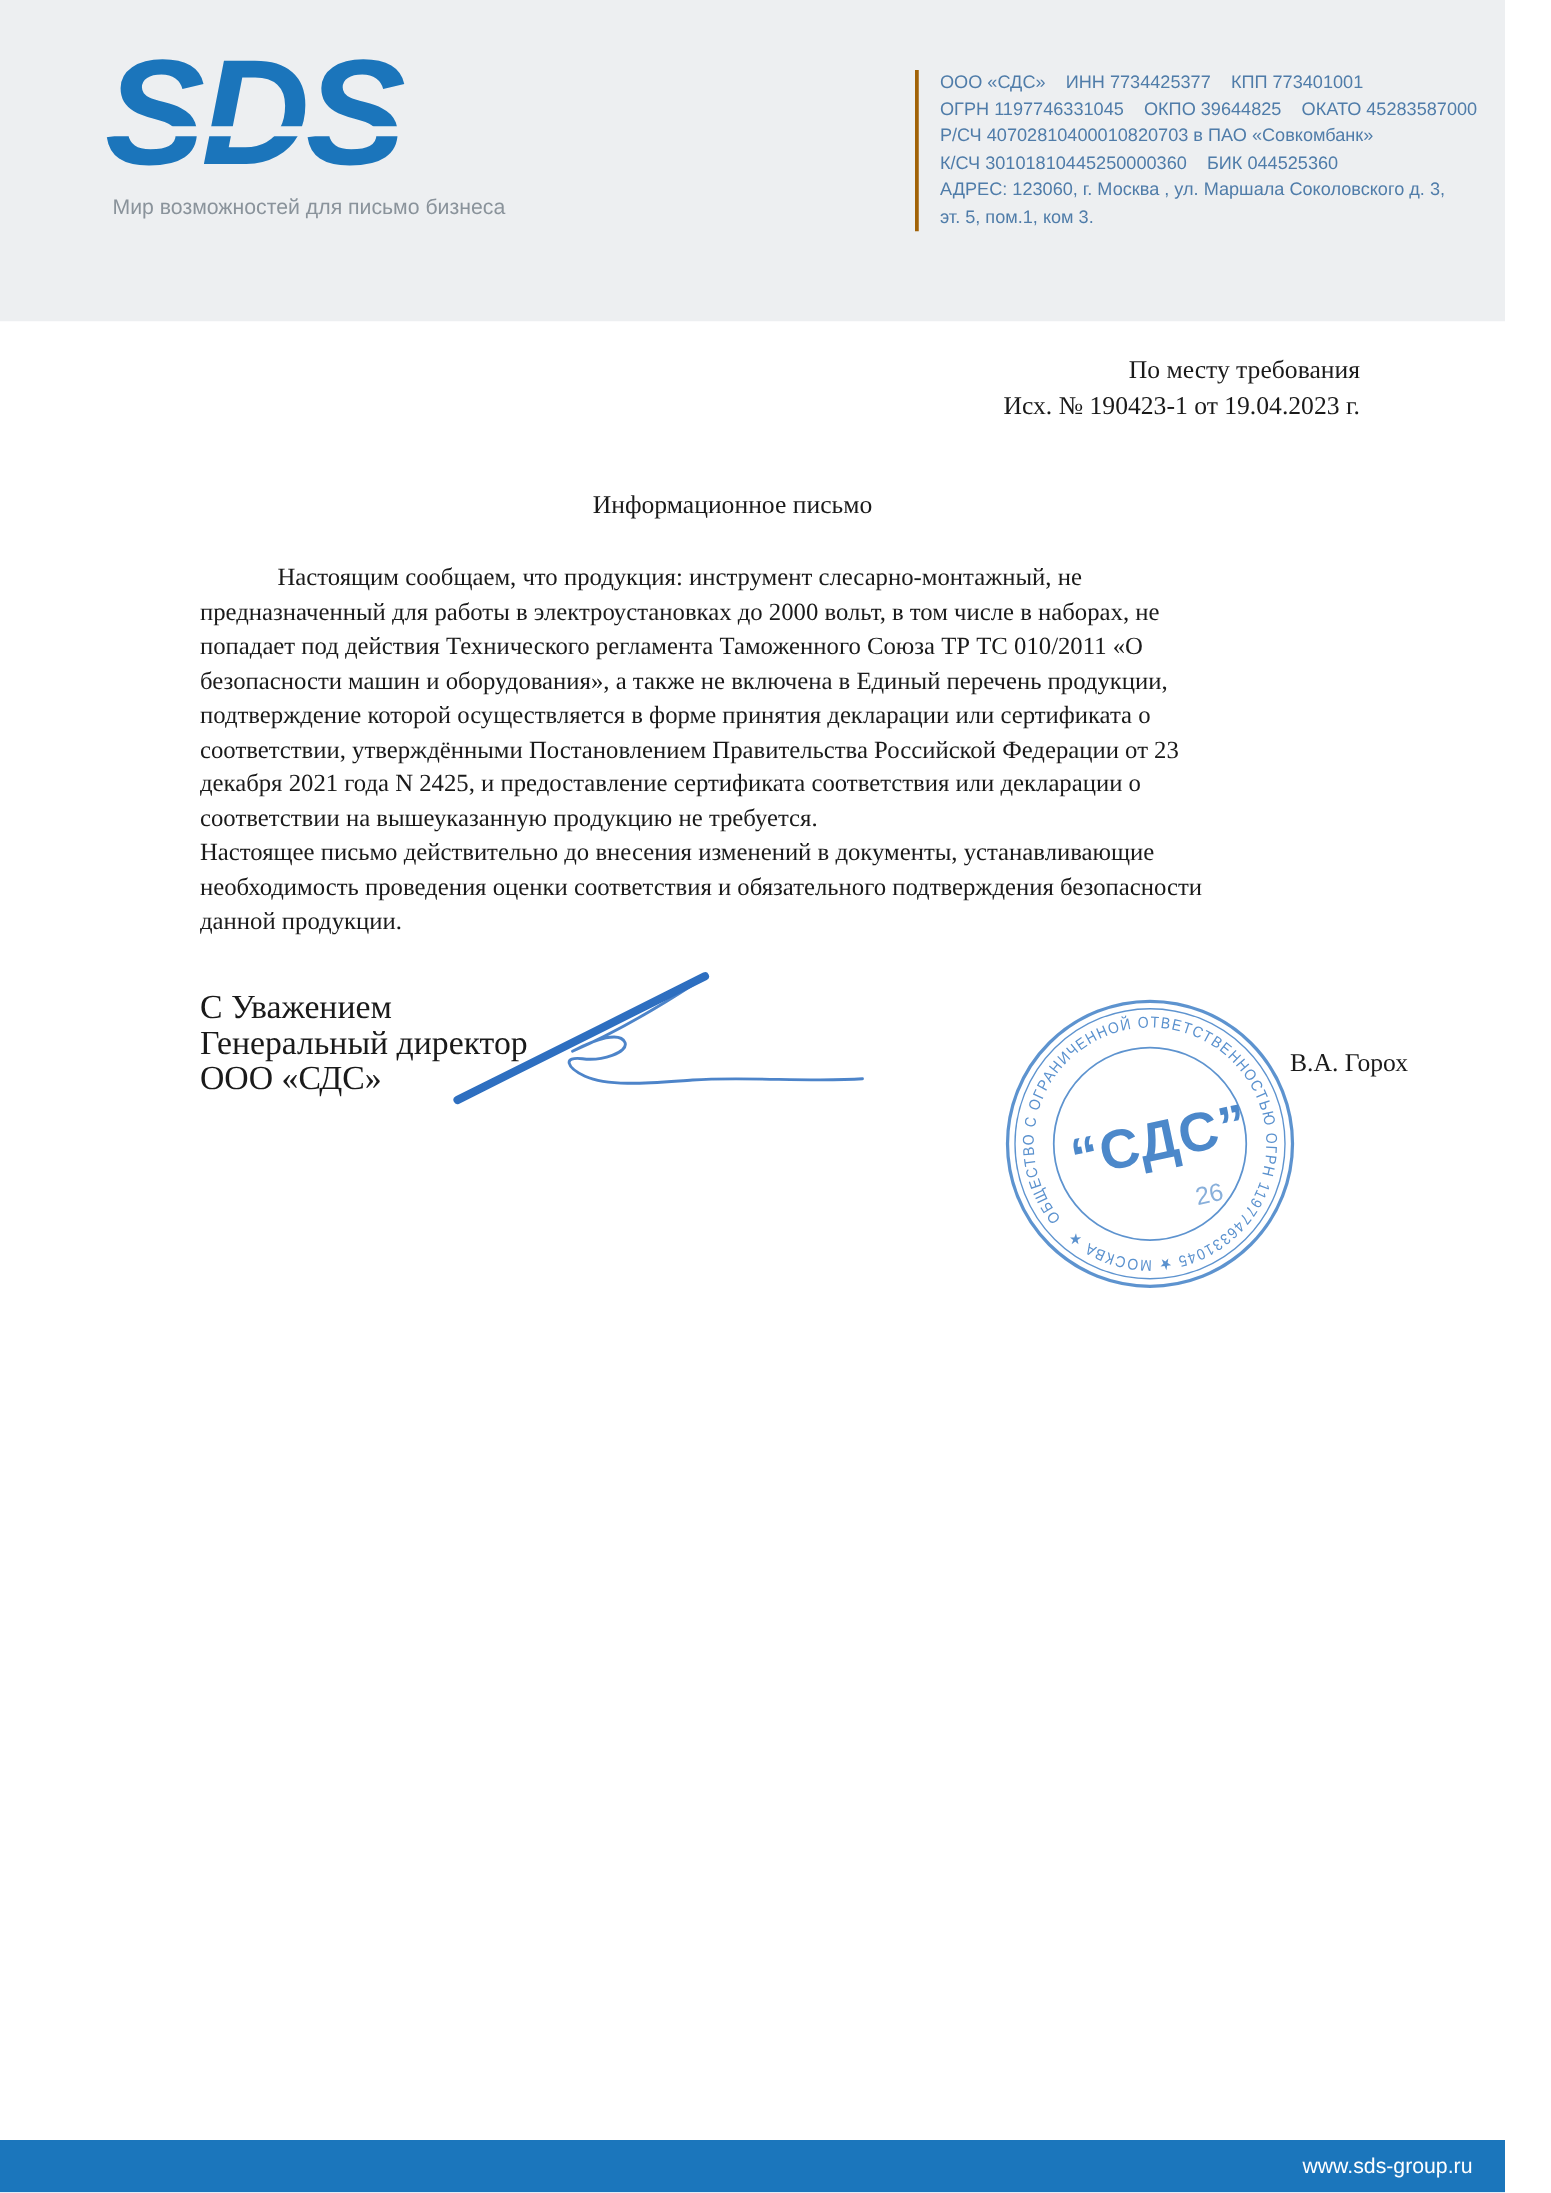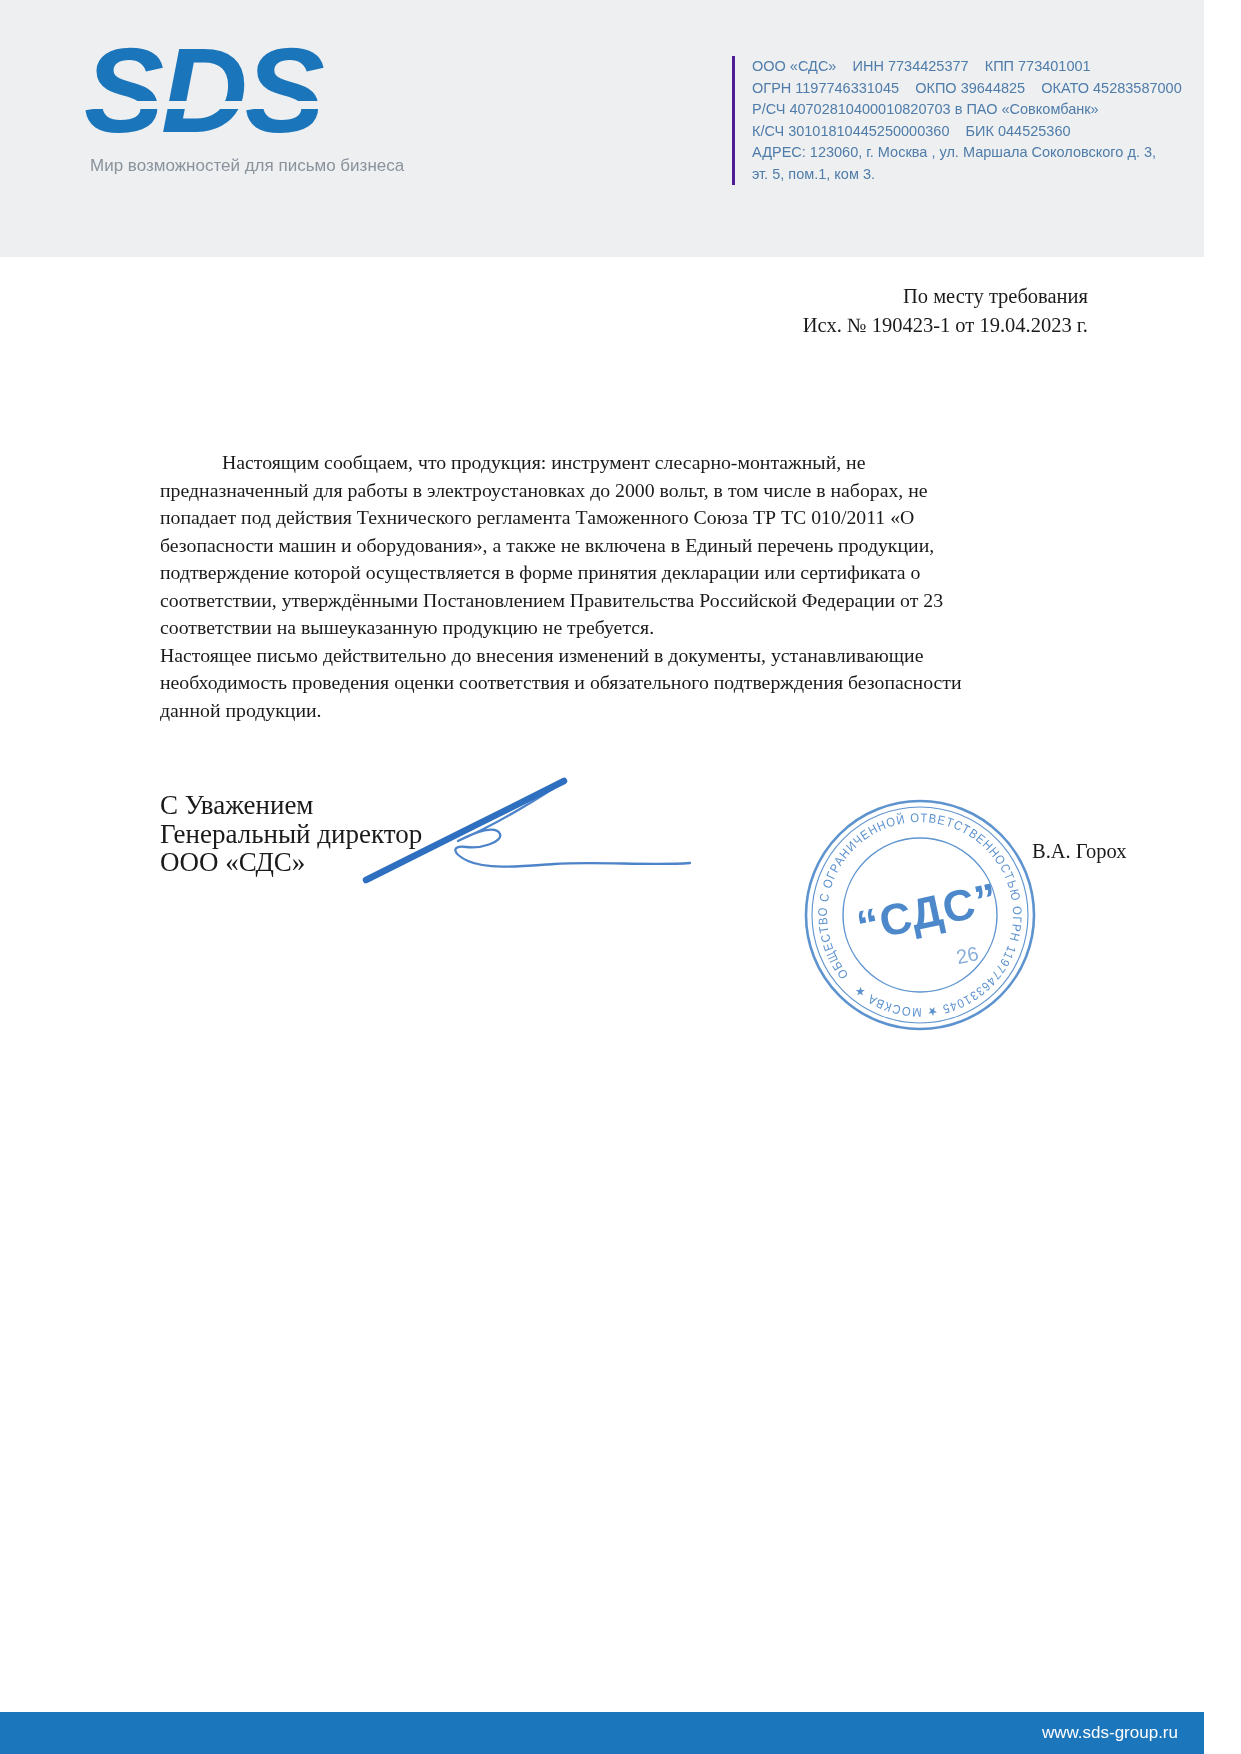--- a/index.html
+++ b/index.html
@@ -22,21 +22,21 @@
     position:absolute; left:80px; top:101px; width:282px; height:8px;
     background:#edeff1;
   }
   .tagline {
     position:absolute; left:90px; top:156px;
     font-family:"Liberation Sans", sans-serif;
     font-size:17px; color:#8a939b;
   }
   .company-info {
     position:absolute; left:732px; top:56px;
-    border-left:3px solid #4c1d95; padding-left:17px;
+    border-left:3px solid #a16207; padding-left:17px;
     font-family:"Liberation Sans", sans-serif;
     font-size:14.5px; line-height:21.5px; color:#4f7ca9;
   }
   .company-info .info-line { white-space:pre; }
   
   .ref-block {
     position:absolute; top:282px; right:116px; text-align:right;
     font-size:20.5px; line-height:29px;
   }
   
@@ -85,28 +85,30 @@
       <div class="info-line">АДРЕС: 123060, г. Москва , ул. Маршала Соколовского д. 3,</div>
       <div class="info-line">эт. 5, пом.1, ком 3.</div>
     </div>
   </div>
 
   <div class="ref-block">
     <div>По месту требования</div>
     <div>Исх. № 190423-1 от 19.04.2023 г.</div>
   </div>
 
+  <div class="letter-title">Информационное письмо</div>
 
   <div class="letter-body">
     <div class="line indent">Настоящим сообщаем, что продукция: инструмент слесарно-монтажный, не</div>
     <div class="line">предназначенный для работы в электроустановках до 2000 вольт, в том числе в наборах, не</div>
     <div class="line">попадает под действия Технического регламента Таможенного Союза ТР ТС 010/2011 «О</div>
     <div class="line">безопасности машин и оборудования», а также не включена в Единый перечень продукции,</div>
     <div class="line">подтверждение которой осуществляется в форме принятия декларации или сертификата о</div>
     <div class="line">соответствии, утверждёнными Постановлением Правительства Российской Федерации от 23</div>
+    <div class="line">декабря 2021 года N 2425, и предоставление сертификата соответствия или декларации о</div>
     <div class="line">соответствии на вышеуказанную продукцию не требуется.</div>
     <div class="line">Настоящее письмо действительно до внесения изменений в документы, устанавливающие</div>
     <div class="line">необходимость проведения оценки соответствия и обязательного подтверждения безопасности</div>
     <div class="line">данной продукции.</div>
   </div>
 
   <div class="sign-block">
     <div>С Уважением</div>
     <div>Генеральный директор</div>
     <div>ООО «СДС»</div>

